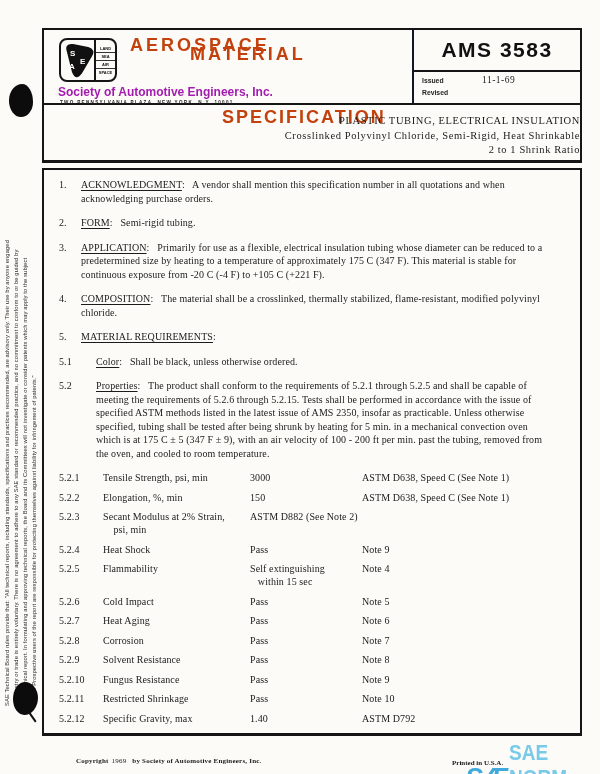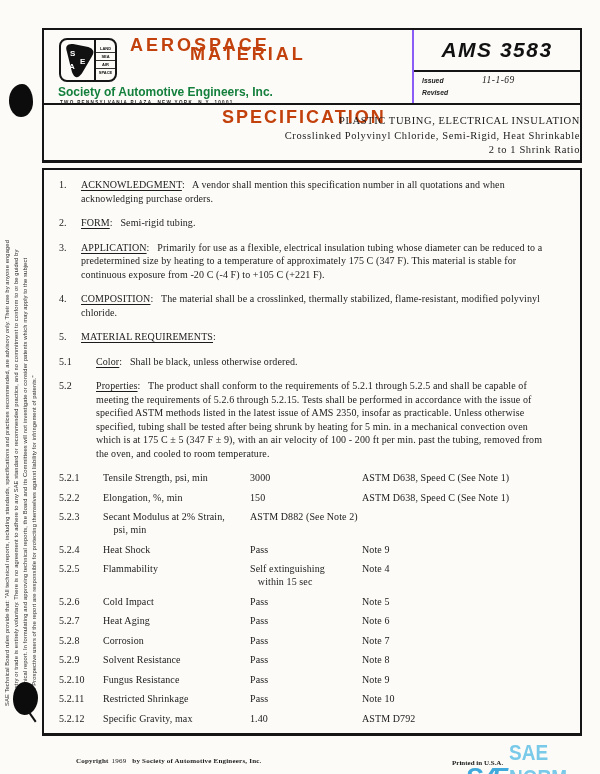--- a/index.html
+++ b/index.html
@@ -37,24 +37,24 @@
   .sae-cat {
     font-family:"Liberation Sans",sans-serif; font-weight:bold;
     font-size:4px; line-height:7px; text-align:center; color:#111;
     border-bottom:1px solid #333;
   }
   .sae-cat:last-child { border-bottom:none; }
   .hdr-line { position:absolute; font-family:"Liberation Sans","DejaVu Sans",sans-serif; font-weight:bold; color:#c2410c; }
   .hdr-aerospace     { left:86px;  top:5px;  font-size:18px; letter-spacing:3px; }
   .hdr-material      { left:146px; top:14px; font-size:18px; letter-spacing:3px; }
   .hdr-specification { left:178px; top:41px; font-size:18px; letter-spacing:2px;margin-top:36px; }
-  .hdr-society { position:absolute; left:14px; top:55px; font-family:"Liberation Sans",sans-serif; font-weight:bold; font-size:12px; color:#15803d; }
+  .hdr-society { position:absolute; left:14px; top:55px; font-family:"Liberation Sans",sans-serif; font-weight:bold; font-size:12px; color:#a21caf; }
   .hdr-address { position:absolute; left:16px; top:70px; font-family:"Liberation Sans",sans-serif; font-weight:bold; font-size:4.6px; letter-spacing:1.3px; color:#222; }
 
-  .hdr-right { position:absolute; left:368px; top:0; right:0; bottom:0; border-left:2px solid #8b5cf6;font-style:italic; }
+  .hdr-right { position:absolute; left:368px; top:0; right:0; bottom:0; border-left:2px solid #0f172a; }
   .ams-number { height:42px; border-bottom:2px solid #151515; text-align:center;
     font-family:"Liberation Sans",sans-serif; font-weight:bold; font-size:21px;
     letter-spacing:1.5px; padding-top:8px; color:#111; }
   .issue-cell { position:relative; height:23px; font-size:9px; }
   .issue-label { position:absolute; left:8px; font-family:"Liberation Sans",sans-serif; font-weight:bold; font-size:6.8px; color:#222; }
   .lbl-issued { top:5px; } .lbl-revised { top:17px; }
   .issue-value { position:absolute; left:68px; top:3px; font-size:9.5px; letter-spacing:.5px; }
   .revised-value { position:absolute; left:68px; top:15px; font-size:9.5px; }
 
   

